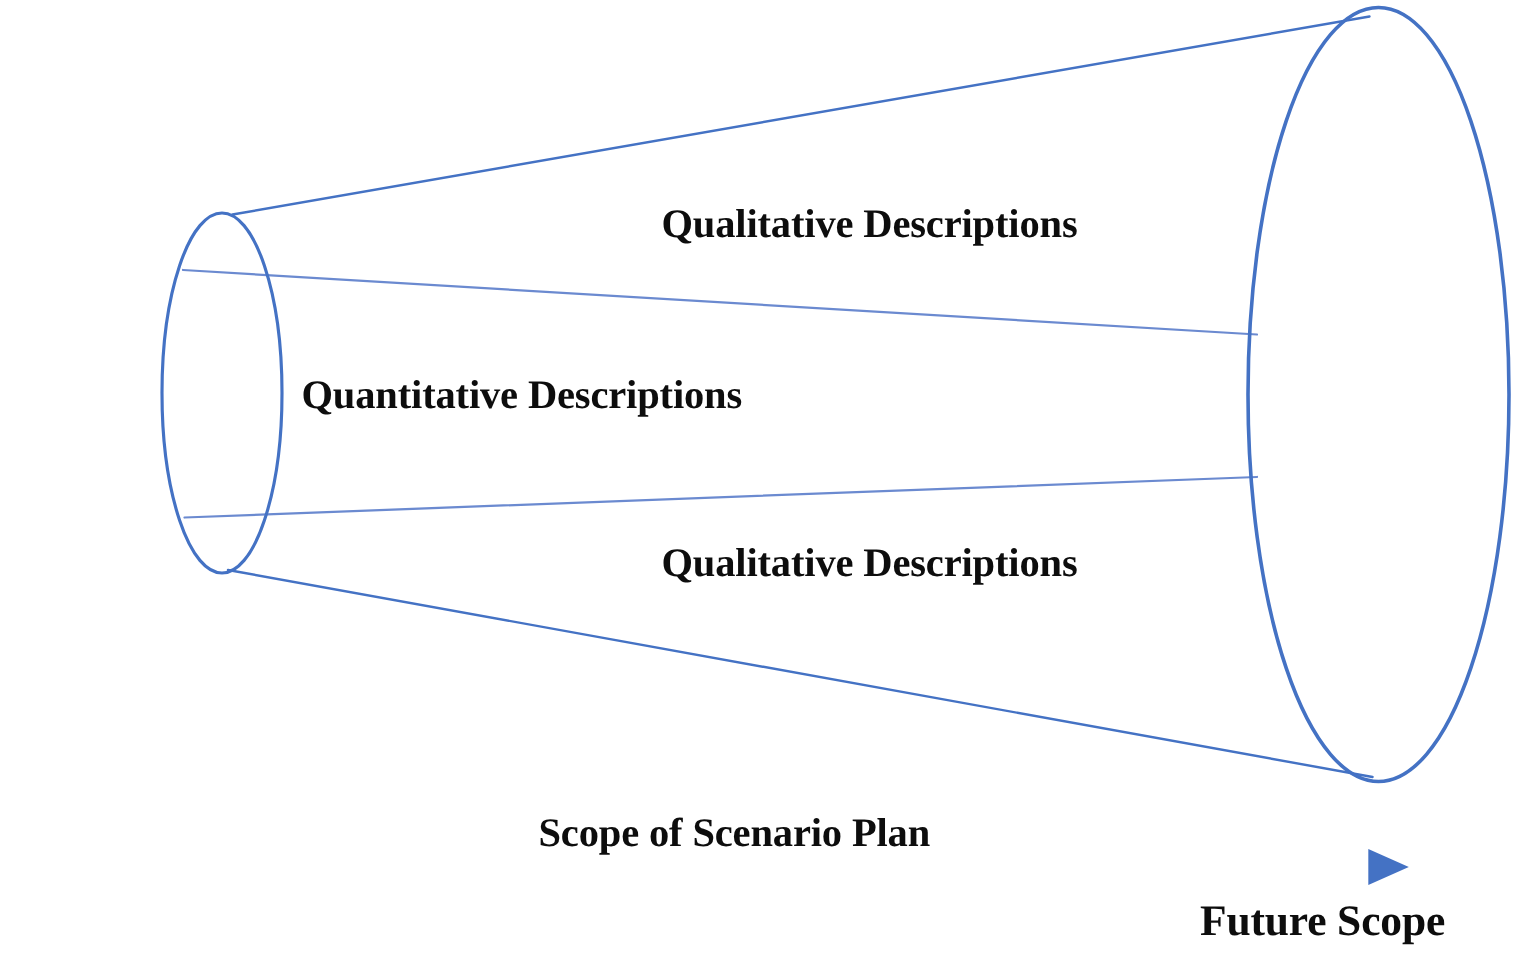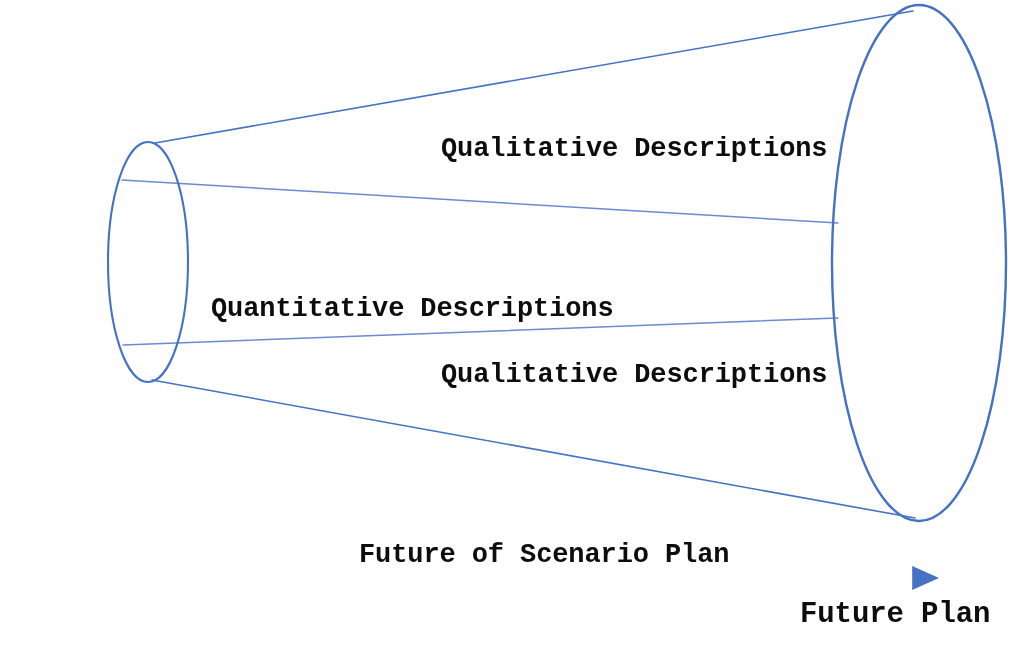--- a/index.html
+++ b/index.html
@@ -26,43 +26,42 @@
     position: absolute;
     top: 0;
     left: 0;
     width: 1024px;
     height: 652px;
     display: block;
   }
   .label {
     position: absolute;
     color: #0d0d0d;
-    font-family: Liberation Mono, monospace;
+    font-family: Liberation Serif, serif;
     font-weight: 700;
     white-space: nowrap;
     line-height: 1;
     letter-spacing: -0.1px;
   }
   .label-cone {
     font-size: 27px;
   }
   .label-axis {
     font-size: 27px;
   }
   .label-endpoint {
     font-size: 29px;
   }
   #label-qualitative-top {
     left: 441px;
     top: 136px;
   }
   #label-quantitative {
-    left: 211px;
+    left: 201px;
     top: 250px;
-    margin-top: 46px;
   }
   #label-qualitative-bottom {
     left: 441px;
     top: 362px;
   }
   #label-scope {
     left: 359px;
     top: 542px;
   }
   #label-current-state {
@@ -107,18 +106,18 @@
     <line x1="112" y1="578" x2="938" y2="578" stroke="url(#axis-line-grad)" stroke-width="3" marker-end="url(#arrowhead-right)"></line>
 
   </svg>
 
   <div class="label label-cone" id="label-qualitative-top">Qualitative Descriptions</div>
 
   <div class="label label-cone" id="label-quantitative">Quantitative Descriptions</div>
 
   <div class="label label-cone" id="label-qualitative-bottom">Qualitative Descriptions</div>
 
-  <div class="label label-axis" id="label-scope">Future of Scenario Plan</div>
+  <div class="label label-axis" id="label-scope">Scope of Scenario Plan</div>
 
 
-  <div class="label label-endpoint" id="label-future-state">Future Plan</div>
+  <div class="label label-endpoint" id="label-future-state">Future Scope</div>
 
 </div>
 
 </body></html>

